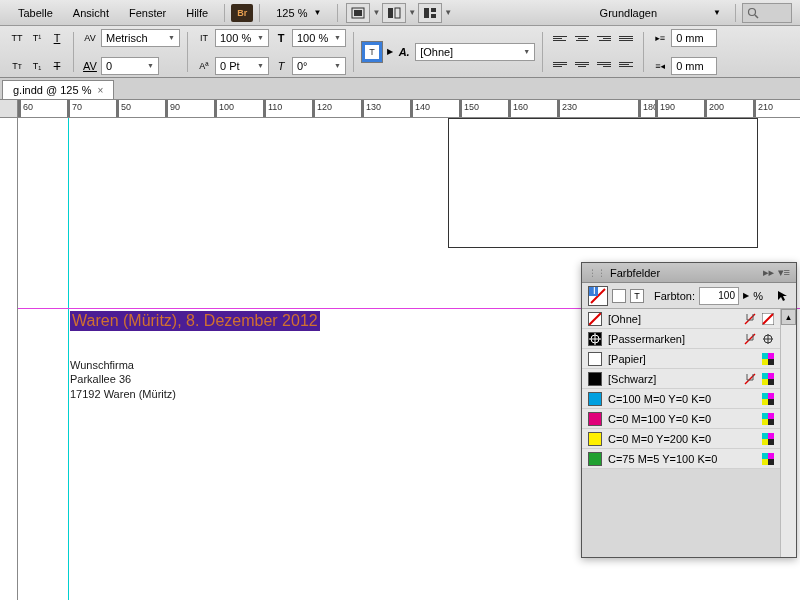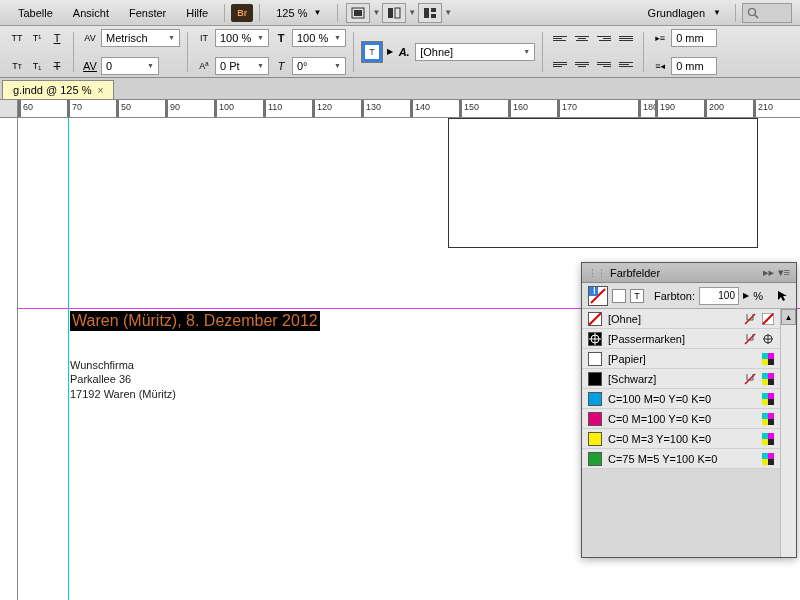--- a/index.html
+++ b/index.html
@@ -6,51 +6,51 @@
 body { background: #fff; overflow: hidden; width: 800px; height: 600px; position: relative; }
 
 .menubar { background: linear-gradient(#e8e8e8, #d0d0d0); height: 26px; display: flex; align-items: center; padding: 0 8px; border-bottom: 1px solid #999; }
 .menubar .menu-item { padding: 4px 10px; cursor: default; }
 .menubar .sep { width: 1px; height: 18px; background: #aaa; margin: 0 6px; }
 .menubar .br-icon { width: 22px; height: 18px; background: #3a2a1a; color: #e8a050; display: flex; align-items: center; justify-content: center; font-size: 9px; font-weight: bold; border-radius: 2px; }
 .menubar .zoom-dd { display: flex; align-items: center; margin: 0 6px; padding: 2px 4px; }
 .menubar .zoom-dd .arrow { margin-left: 6px; font-size: 8px; }
 .menubar .icon-btn { width: 24px; height: 20px; border: 1px solid #999; background: #e0e0e0; margin: 0 2px; display: flex; align-items: center; justify-content: center; }
 .menubar .right { margin-left: auto; display: flex; align-items: center; }
-.menubar .dd { padding: 2px 8px; display: flex; align-items: center; }
+.menubar .dd { padding: 2px 8px; display: flex; align-items: center; gap: 48px; }
 .menubar .search { width: 50px; height: 20px; background: #d0d0d0; border: 1px solid #999; display: flex; align-items: center; justify-content: flex-start; padding-left: 4px; }
 
 .ctrl-panel { background: linear-gradient(#e6e6e6, #d4d4d4); height: 52px; border-bottom: 1px solid #888; display: flex; align-items: center; padding: 0 8px; gap: 3px; }
 .ctrl-panel .grp { display: flex; flex-direction: column; gap: 10px; }
 .ctrl-panel .row { display: flex; align-items: center; gap: 2px; }
 .ctrl-panel .tiny-btn { width: 18px; height: 18px; display: flex; align-items: center; justify-content: center; font-size: 9px; }
 .ctrl-panel .field { height: 18px; border: 1px solid #999; background: #fff; display: flex; align-items: center; padding: 0 4px; font-size: 10px; }
 .ctrl-panel .field .arrow { margin-left: auto; font-size: 7px; color: #555; }
 .ctrl-panel .vsep { width: 1px; height: 40px; background: #aaa; margin: 0 4px; }
 .ctrl-panel .swatch-btn { width: 22px; height: 22px; border: 1px solid #777; }
 .ctrl-panel .align-btn { width: 20px; height: 16px; border: 1px solid transparent; display: flex; flex-direction: column; justify-content: center; gap: 1px; padding: 2px; }
 .ctrl-panel .align-btn .l { height: 1px; background: #333; }
 
 .tab-bar { background: #d0d0d0; height: 22px; display: flex; align-items: flex-end; border-bottom: 1px solid #888; padding-left: 2px; }
-.tab-bar .tab { background: #fef9c3; border: 1px solid #888; border-bottom: none; padding: 3px 10px; font-size: 10px; display: flex; align-items: center; gap: 6px; }
+.tab-bar .tab { background: #ffffff; border: 1px solid #888; border-bottom: none; padding: 3px 10px; font-size: 10px; display: flex; align-items: center; gap: 6px; }
 .tab-bar .tab .x { color: #666; font-size: 10px; }
 
 .ruler-h { background: #fff; height: 18px; border-bottom: 1px solid #888; position: relative; overflow: hidden; display: flex; }
 .ruler-h .corner { width: 18px; height: 18px; border-right: 1px solid #888; background: #e0e0e0; }
 .ruler-h .ticks { flex: 1; position: relative; background: #fff; }
 .ruler-h .tick { position: absolute; top: 0; height: 18px; border-left: 3px solid #737373; text-decoration: underline; }
 .ruler-h .tick span { position: absolute; top: 2px; left: 2px; font-size: 9px; color: #333; }
 
 .canvas-area { position: absolute; top: 118px; left: 0; right: 0; bottom: 0; background: #fff; }
 .ruler-v { position: absolute; left: 0; top: 0; bottom: 0; width: 18px; background: #fff; border-right: 1px solid #888; }
 .page { position: absolute; left: 18px; top: 0; right: 0; bottom: 0; background: #fff; }
 .guide-v { position: absolute; top: 0; bottom: 0; width: 1px; background: #00d0d0; }
 .guide-h { position: absolute; left: 0; right: 0; height: 1px; background: #e040e0; }
 .text-frame { position: absolute; border: 1px solid #333; }
-.selected-text { background: #000000; color: #d07030; font-size: 16px; padding: 1px 2px; display: inline-block; font-family: "Myriad Pro", "Segoe UI", sans-serif; }
+.selected-text { background: #4c1d95; color: #d07030; font-size: 16px; padding: 1px 2px; display: inline-block; font-family: "Myriad Pro", "Segoe UI", sans-serif; }
 .body-text { font-size: 17px; color: #1a1a1a; font-family: "Myriad Pro", "Segoe UI", sans-serif; line-height: 1.3; }
 
 .panel { position: absolute; background: #d8d8d8; border: 1px solid #555; box-shadow: 0 2px 8px rgba(0,0,0,0.3); }
 .panel-header { background: linear-gradient(#c8c8c8, #b0b0b0); height: 20px; display: flex; align-items: center; padding: 0 6px; border-bottom: 1px solid #888; font-size: 10px; }
 .panel-header .grip { color: #777; margin-right: 4px; font-size: 9px; }
 .panel-header .icons { margin-left: auto; display: flex; gap: 4px; color: #555; font-size: 9px; }
 .panel-toolbar { height: 26px; display: flex; align-items: center; padding: 0 6px; background: #e0e0e0; border-bottom: 1px solid #aaa; gap: 4px; }
 .panel-toolbar .swatch2 { width: 20px; height: 20px; border: 1px solid #555; position: relative; }
 .panel-toolbar .field2 { width: 40px; height: 18px; border: 1px solid #999; background: #fff; text-align: right; padding: 0 3px; font-size: 10px; }
 .swatch-list { background: #e8e8e8; max-height: 220px; overflow-y: auto; }
@@ -304,21 +304,21 @@
       <div class="tick" style="left: 392px;">
         <span>140</span>
       </div>
       <div class="tick" style="left: 441px;">
         <span>150</span>
       </div>
       <div class="tick" style="left: 490px;">
         <span>160</span>
       </div>
       <div class="tick" style="left: 539px;">
-        <span>170</span>
+        <span>230</span>
       </div>
       <div class="tick" style="left: 588px; margin-left: 32px;">
         <span>180</span>
       </div>
       <div class="tick" style="left: 637px;">
         <span>190</span>
       </div>
       <div class="tick" style="left: 686px;">
         <span>200</span>
       </div>
@@ -472,21 +472,21 @@
             <rect width="12" height="12" fill="#888"></rect>
             <rect x="0" y="0" width="6" height="6" fill="#0cc"></rect>
             <rect x="6" y="0" width="6" height="6" fill="#e0e"></rect>
             <rect x="0" y="6" width="6" height="6" fill="#ee0"></rect>
             <rect x="6" y="6" width="6" height="6" fill="#222"></rect>
           </svg>
         </div>
       </div>
       <div class="swatch-row">
         <div class="sw" style="background: rgb(255, 240, 0);"></div>
-        <div class="nm">C=0 M=3 Y=100 K=0</div>
+        <div class="nm">C=0 M=0 Y=200 K=0</div>
         <div style="width: 12px;"></div>
         <div>
           <svg width="12" height="12">
             <rect width="12" height="12" fill="#888"></rect>
             <rect x="0" y="0" width="6" height="6" fill="#0cc"></rect>
             <rect x="6" y="0" width="6" height="6" fill="#e0e"></rect>
             <rect x="0" y="6" width="6" height="6" fill="#ee0"></rect>
             <rect x="6" y="6" width="6" height="6" fill="#222"></rect>
           </svg>
         </div>

